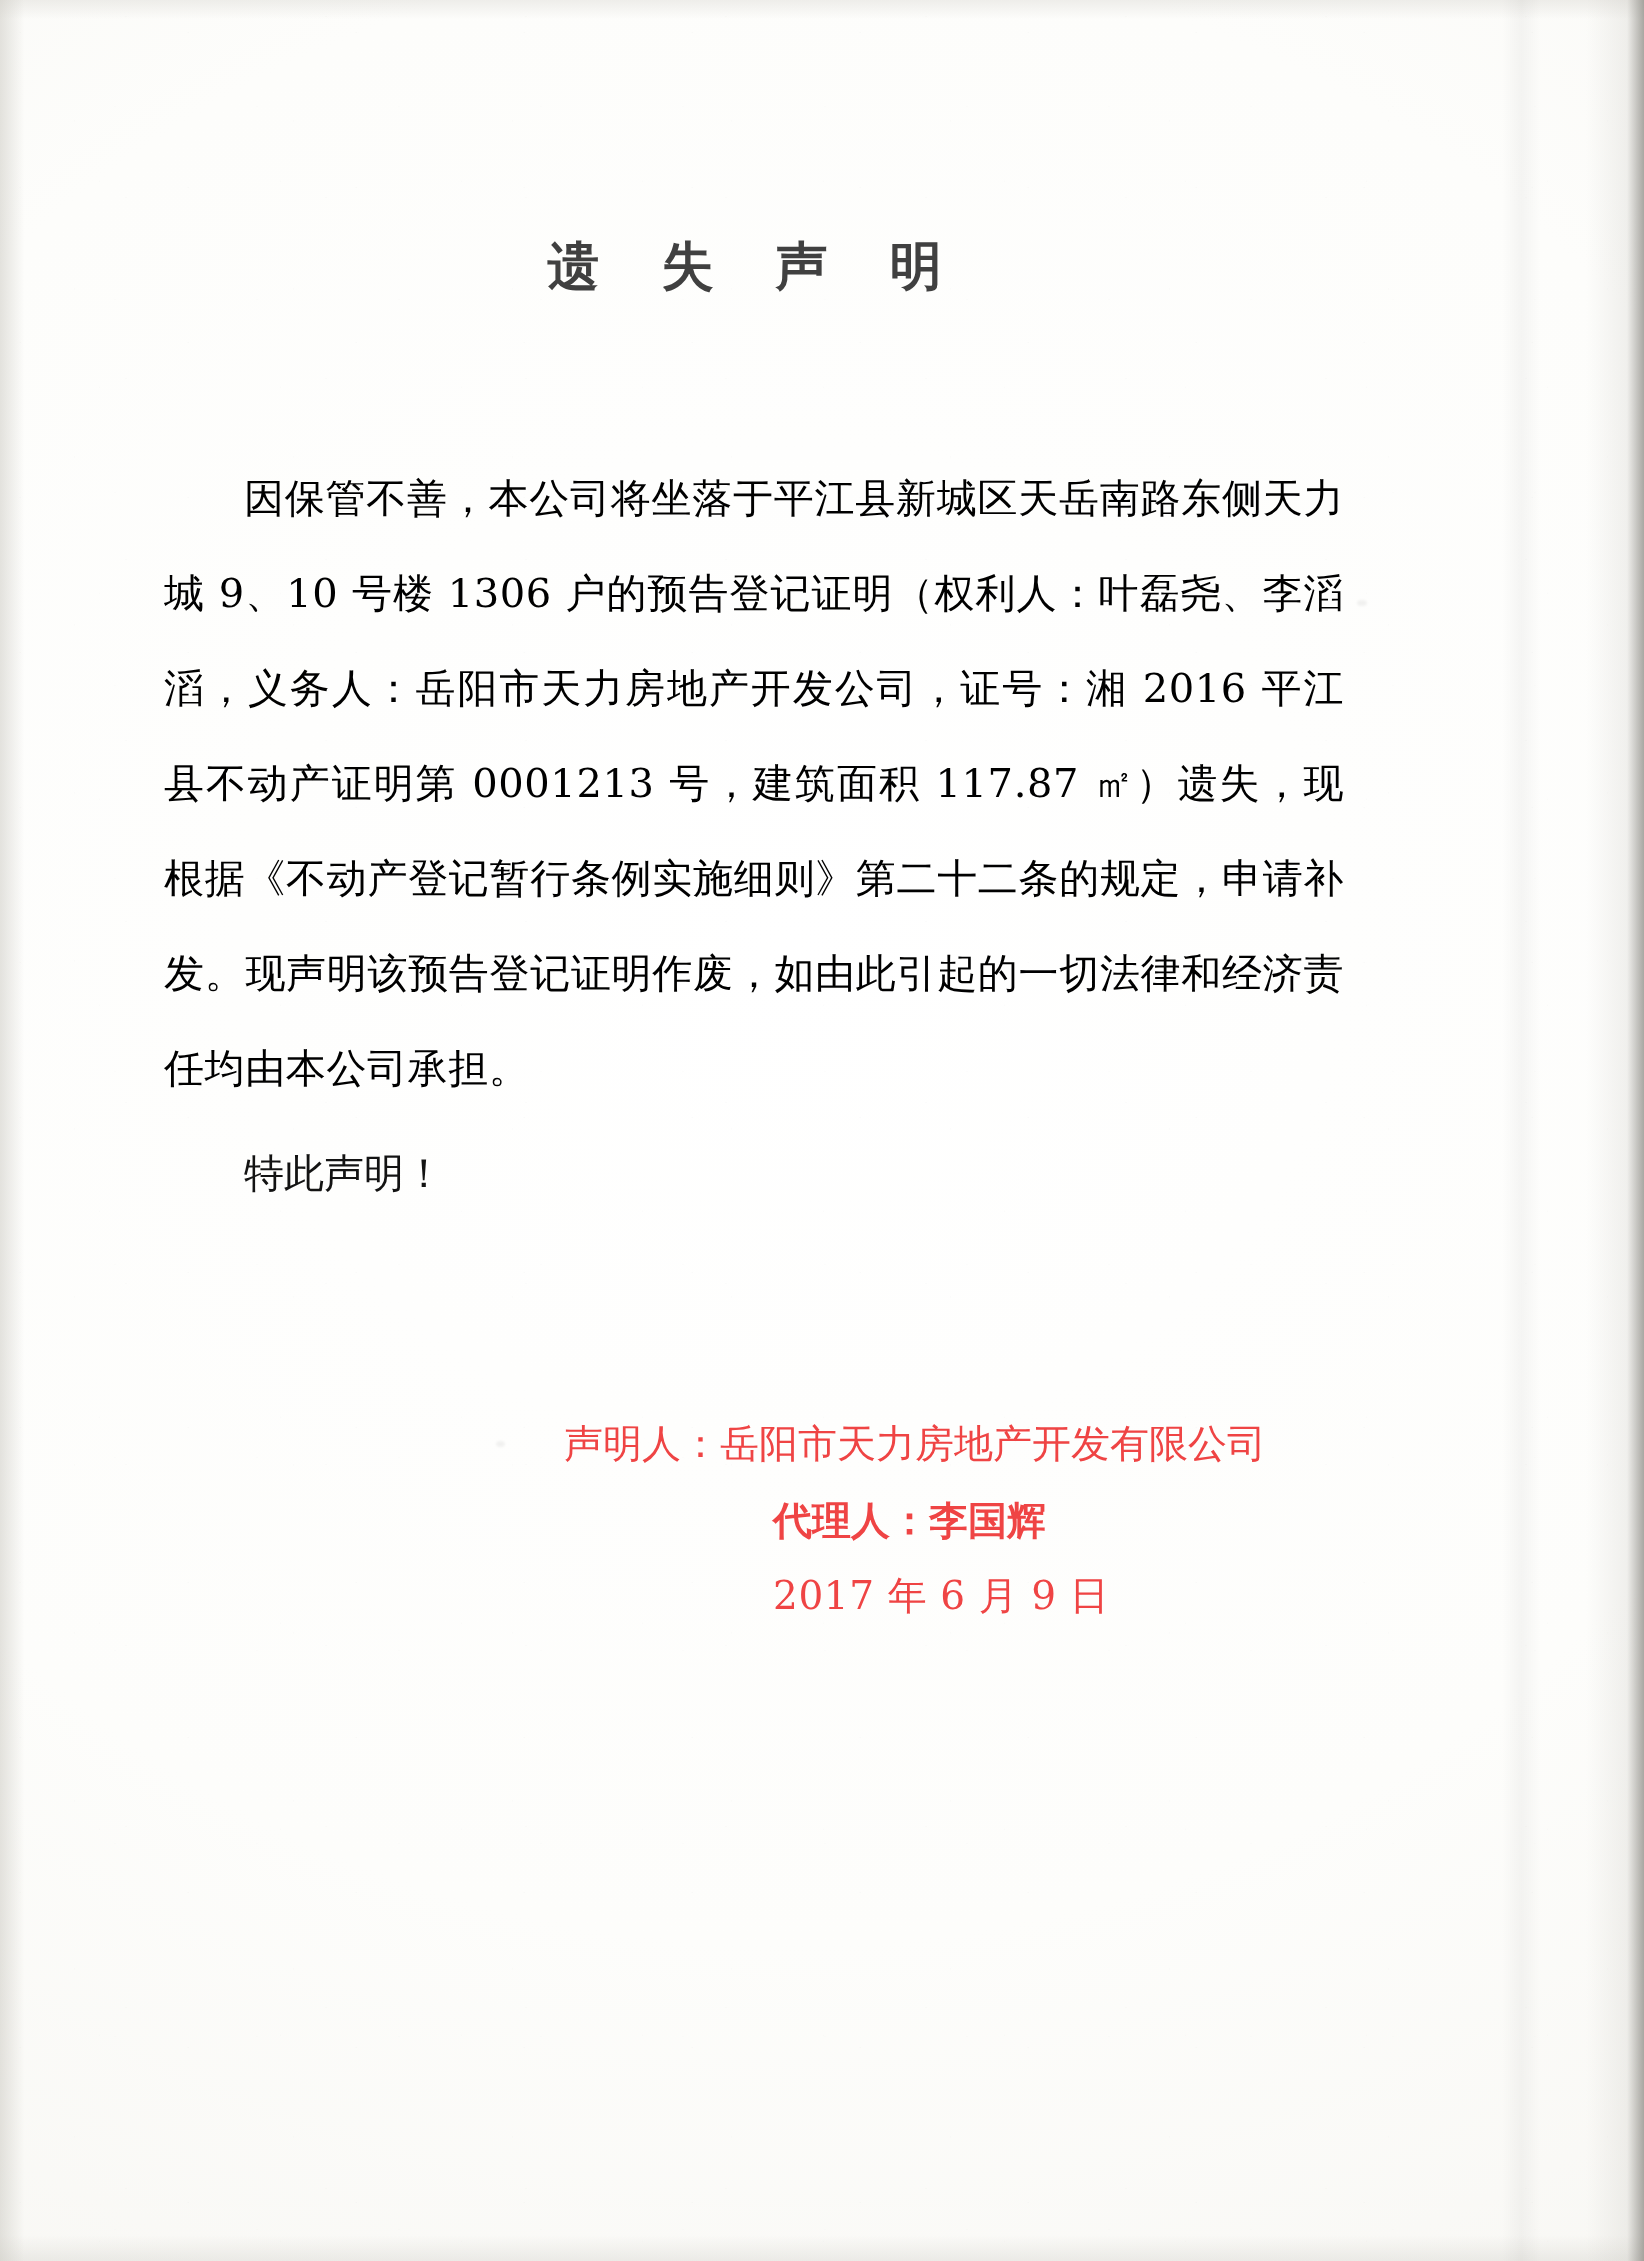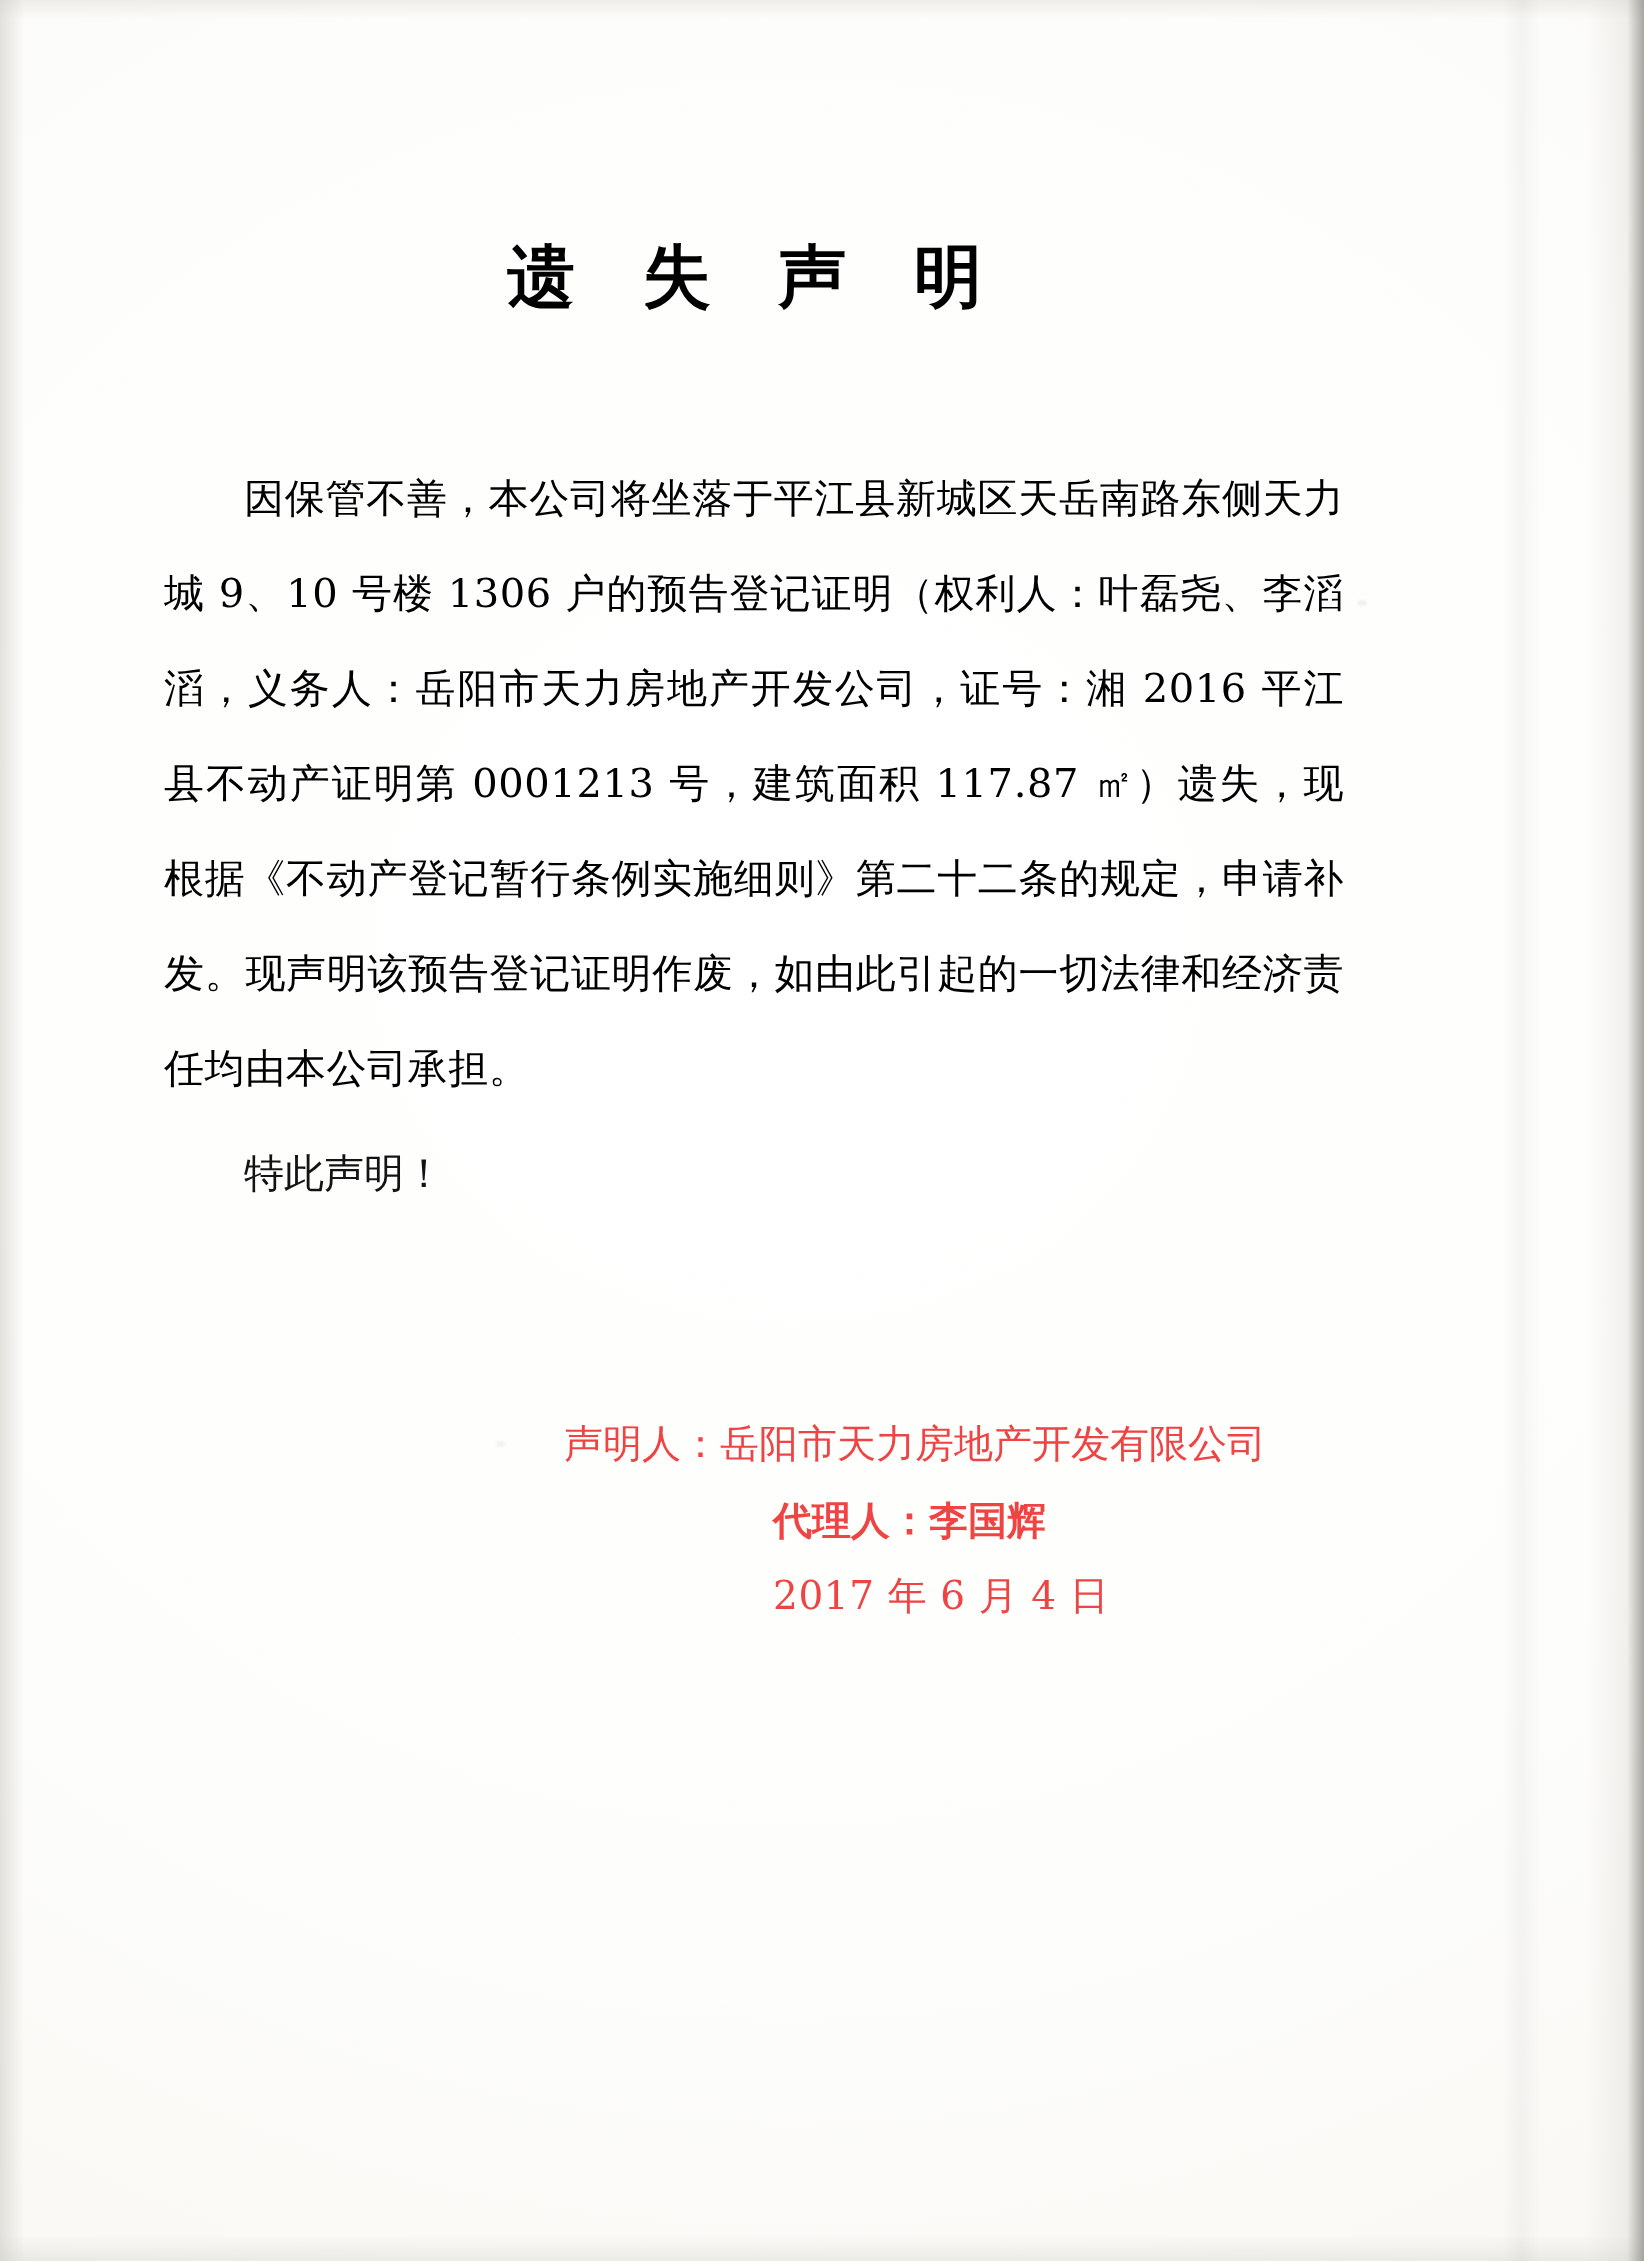--- a/index.html
+++ b/index.html
@@ -57,26 +57,26 @@
     height: 2261px;
     color: #131313;
   }
 
   .title {
     position: absolute;
     left: 0;
     top: 232px;
     width: 1489px;
     text-align: center;
-    font-size: 68px;
+    font-size: 52px;
     font-weight: 700;
     letter-spacing: 22px;
     text-indent: 22px;
     font-family: "DejaVu Sans", "Liberation Sans", sans-serif;
-    color: #000000;
+    color: #404040;
   }
 
   .body-block {
     position: absolute;
     left: 164px;
     top: 451px;
     width: 1180px;
   }
 
   .para {
@@ -140,20 +140,20 @@
   <div class="title">遗 失 声 明</div>
 
   <div class="body-block">
     <div class="para indent">因保管不善，本公司将坐落于平江县新城区天岳南路东侧天力城 9、10 号楼 1306 户的预告登记证明（权利人：叶磊尧、李滔滔，义务人：岳阳市天力房地产开发公司，证号：湘 2016 平江县不动产证明第 0001213 号，建筑面积 117.87 ㎡）遗失，现根据《不动产登记暂行条例实施细则》第二十二条的规定，申请补发。现声明该预告登记证明作废，如由此引起的一切法律和经济责任均由本公司承担。</div>
     <div class="special">特此声明！</div>
   </div>
 
   <div class="sign-block">
     <div class="sign-line sign-1">声明人：岳阳市天力房地产开发有限公司</div>
     <div class="sign-line sign-2">代理人：李国辉</div>
-    <div class="sign-line sign-3">2017 年 6 月 4 日</div>
+    <div class="sign-line sign-3">2017 年 6 月 9 日</div>
   </div>
 
   <div class="smudge" style="left:1357px; top:600px; width:10.3px; height:6.4px;"></div>
   <div class="smudge" style="left:496px; top:1441px; width:9px; height:5.8px;"></div>
   <div class="fold" style="left:1502px; top:0; width:39px; height:2261px;"></div>
 </div>
 
 
 </body></html>

